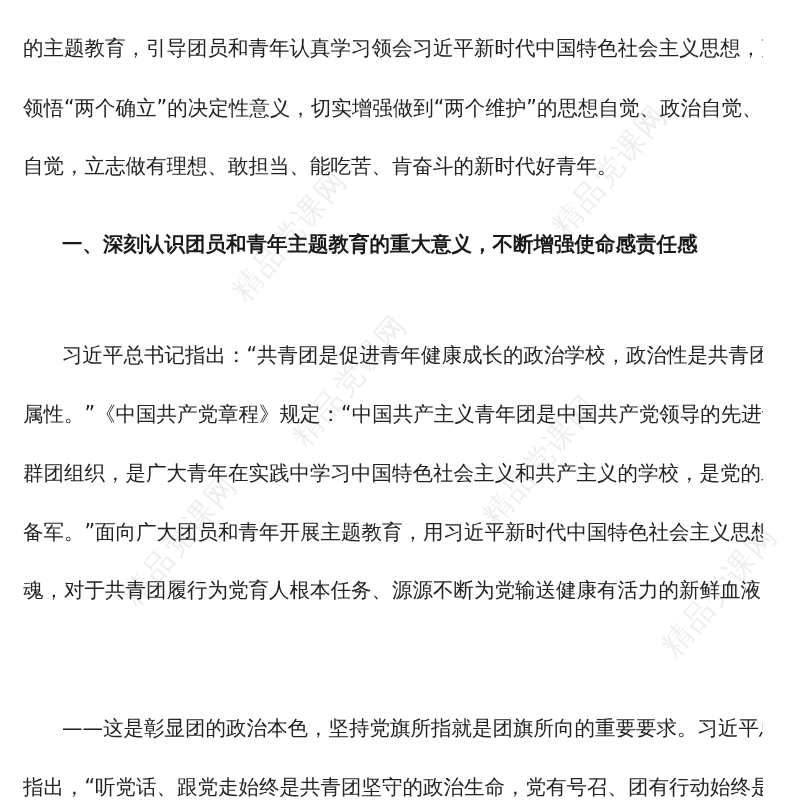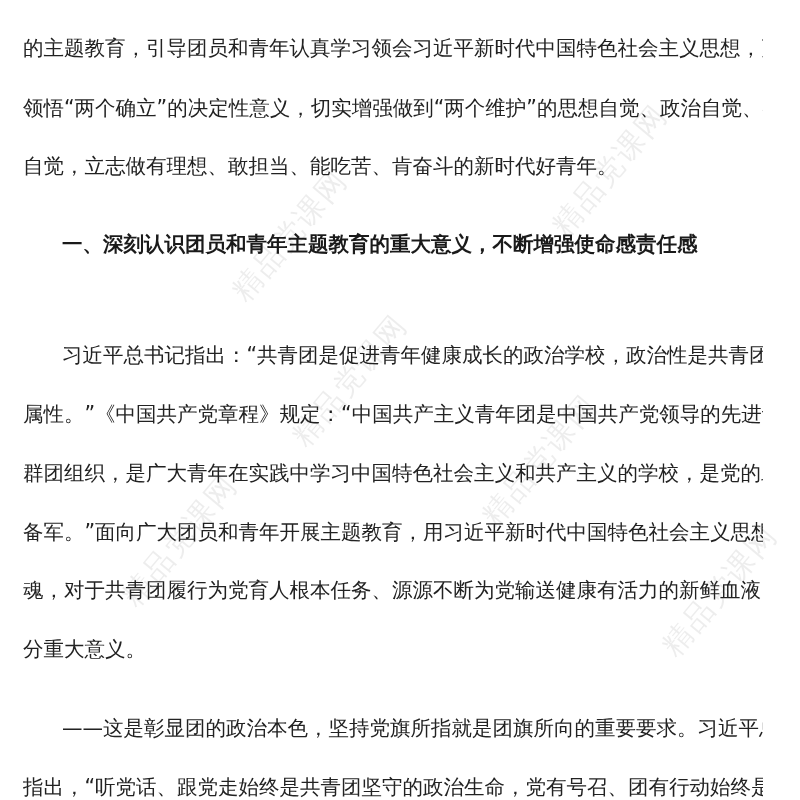--- a/index.html
+++ b/index.html
@@ -38,21 +38,20 @@
   <div class="line" style="top:96px;">领悟“两个确立”的决定性意义，切实增强做到“两个维护”的思想自觉、政治自觉、行动</div>
   <div class="line last" style="top:154px;">自觉，立志做有理想、敢担当、能吃苦、肯奋斗的新时代好青年。</div>
 
   <div class="line indent heading" style="top:232px;">一、深刻认识团员和青年主题教育的重大意义，不断增强使命感责任感</div>
 
   <div class="line indent" style="top:343px;">习近平总书记指出：“共青团是促进青年健康成长的政治学校，政治性是共青团的第一</div>
   <div class="line" style="top:402px;">属性。”《中国共产党章程》规定：“中国共产主义青年团是中国共产党领导的先进青年的</div>
   <div class="line" style="top:461px;">群团组织，是广大青年在实践中学习中国特色社会主义和共产主义的学校，是党的助手和后</div>
   <div class="line" style="top:520px;">备军。”面向广大团员和青年开展主题教育，用习近平新时代中国特色社会主义思想凝心铸</div>
   <div class="line" style="top:578px;">魂，对于共青团履行为党育人根本任务、源源不断为党输送健康有活力的新鲜血液，具有十</div>
-  <div class="line last" style="top:637px;">分重大意义。</div>
 
   <div class="line indent" style="top:716px;">——这是彰显团的政治本色，坚持党旗所指就是团旗所向的重要要求。习近平总书记</div>
   <div class="line" style="top:775px;">指出，“听党话、跟党走始终是共青团坚守的政治生命，党有号召、团有行动始终是一代代</div>
 
   <div class="watermark" style="left:210px; top:215px;">精品党课网</div>
   <div class="watermark" style="left:530px; top:150px;">精品党课网</div>
   <div class="watermark" style="left:270px; top:360px;">精品党课网</div>
   <div class="watermark" style="left:460px; top:440px;">精品党课网</div>
   <div class="watermark" style="left:100px; top:520px;">精品党课网</div>
   <div class="watermark" style="left:640px; top:570px;">精品党课网</div>

